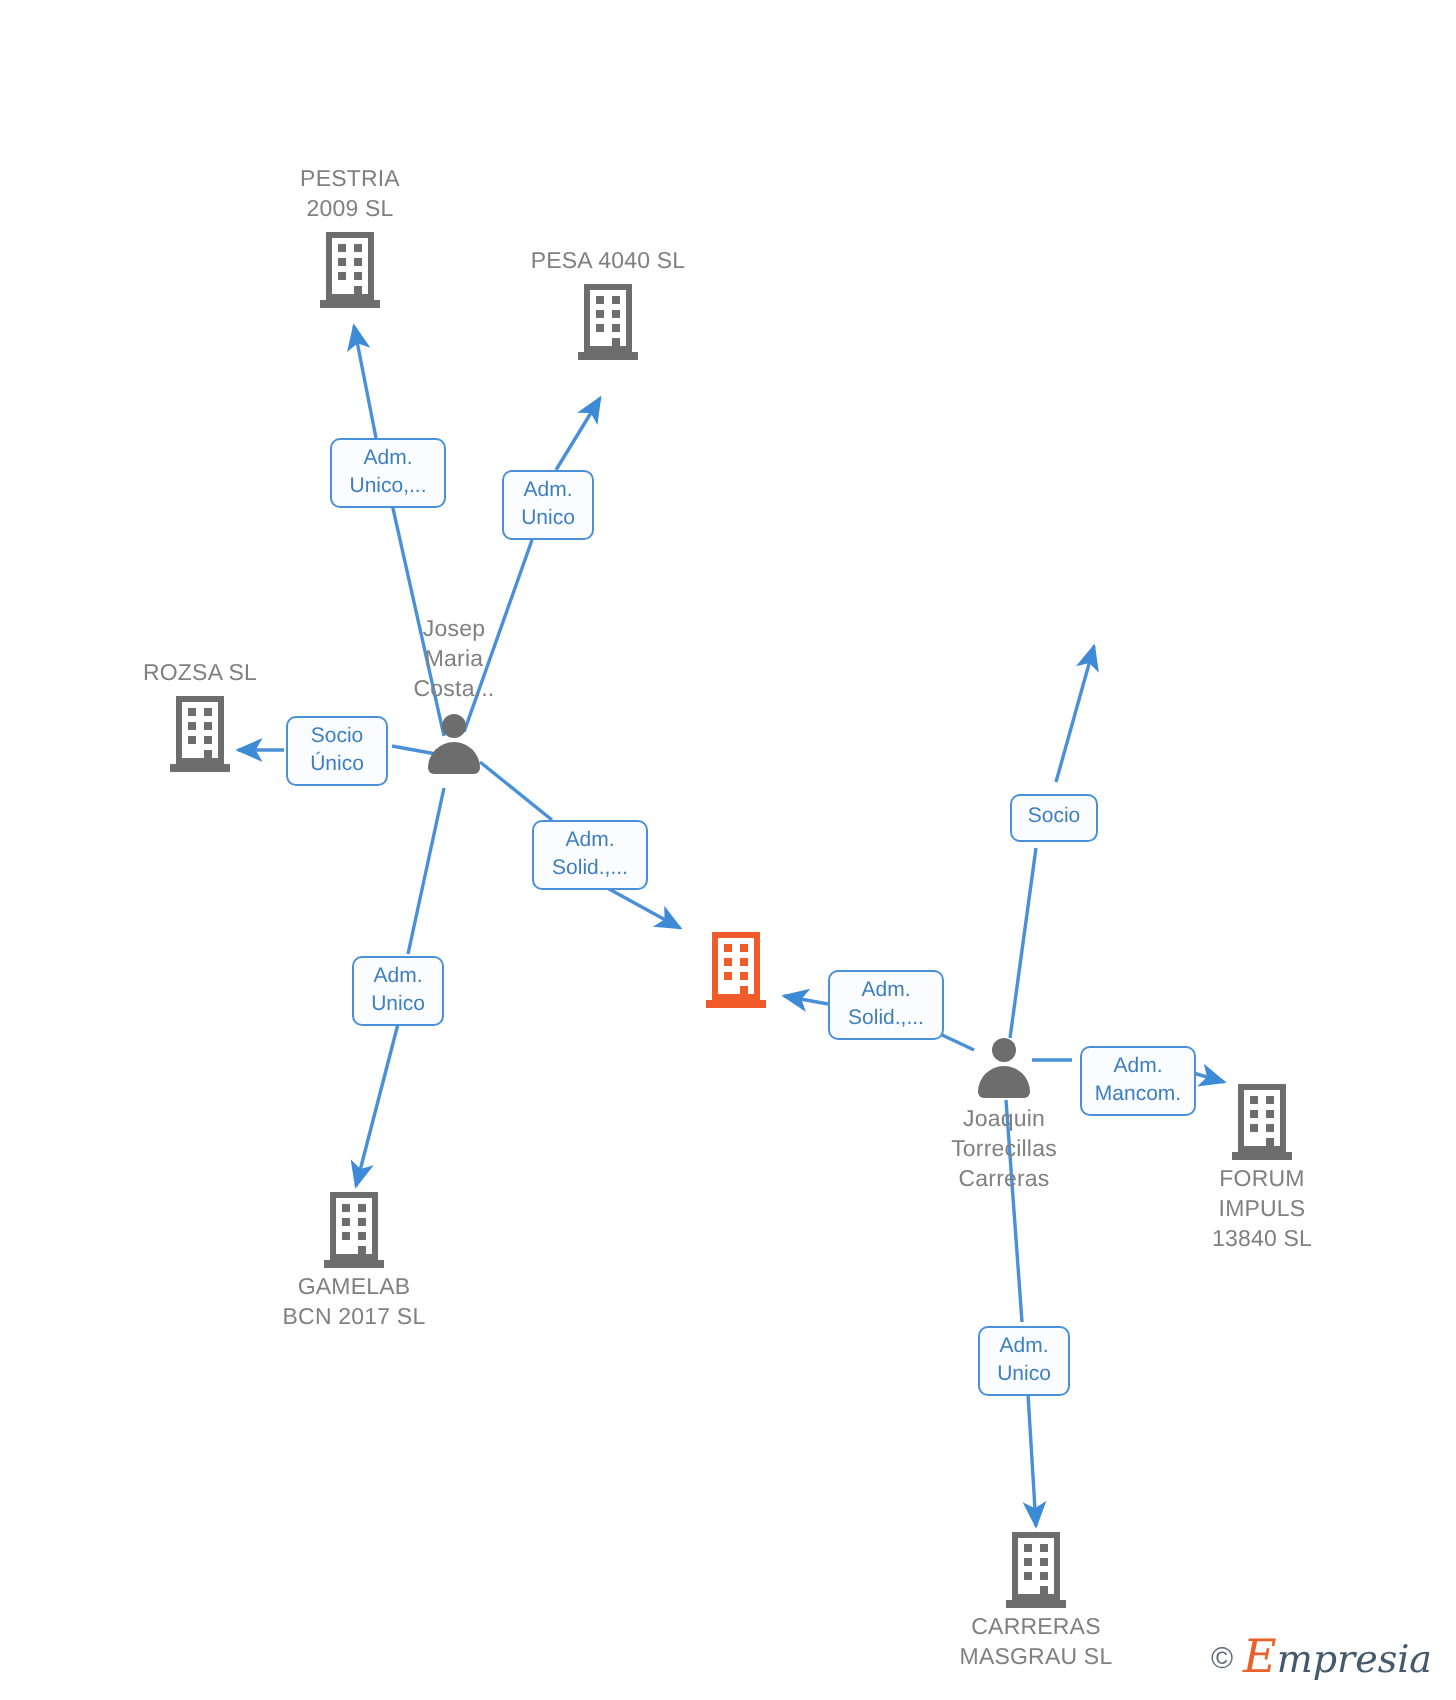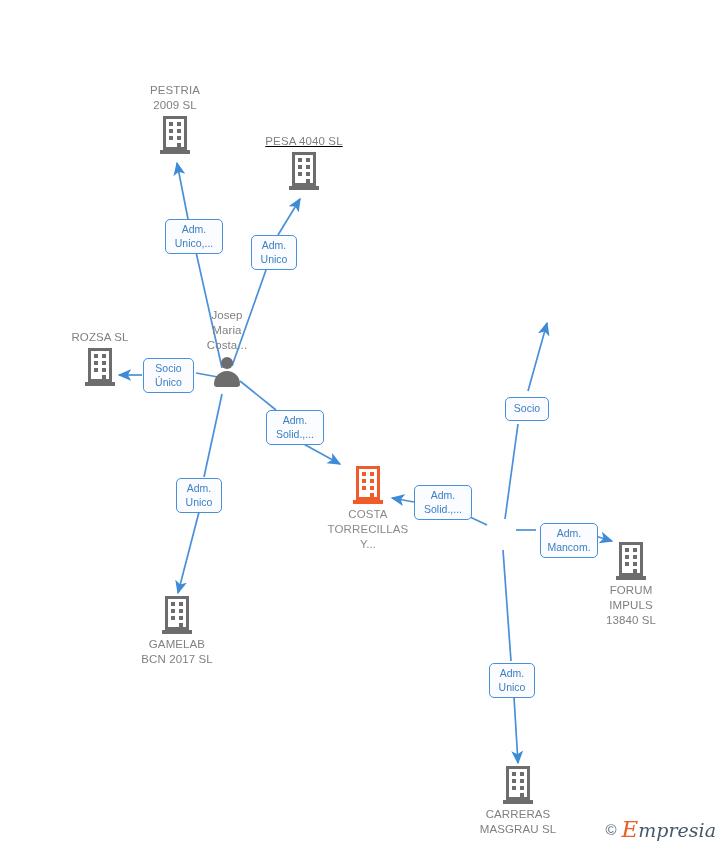--- a/index.html
+++ b/index.html
@@ -110,21 +110,21 @@
         <div class="win" style="left:17px;top:6px;"></div>
       <div class="win" style="left:9px;top:13px;"></div>
         <div class="win" style="left:17px;top:13px;"></div>
       <div class="win" style="left:9px;top:20px;"></div>
         <div class="win" style="left:17px;top:20px;"></div>
       <div class="win" style="left:17px;top:27px;"></div>
       <div class="base"></div>
     </div>
   </div>
 
-  <div class="node caption-top" style="left:252px;top:98px;width:104px;text-decoration:underline;">
+  <div class="node caption-top" style="left:252px;top:88px;width:104px;">
     <div class="caption">PESA 4040 SL</div>
     <div class="bld" style="--c:#6d6d6d;">
       <div class="tower"></div>
       <div class="win" style="left:9px;top:6px;"></div>
         <div class="win" style="left:17px;top:6px;"></div>
       <div class="win" style="left:9px;top:13px;"></div>
         <div class="win" style="left:17px;top:13px;"></div>
       <div class="win" style="left:9px;top:20px;"></div>
         <div class="win" style="left:17px;top:20px;"></div>
       <div class="win" style="left:17px;top:27px;"></div>
@@ -163,25 +163,31 @@
       <div class="tower"></div>
       <div class="win" style="left:9px;top:6px;"></div>
         <div class="win" style="left:17px;top:6px;"></div>
       <div class="win" style="left:9px;top:13px;"></div>
         <div class="win" style="left:17px;top:13px;"></div>
       <div class="win" style="left:9px;top:20px;"></div>
         <div class="win" style="left:17px;top:20px;"></div>
       <div class="win" style="left:17px;top:27px;"></div>
       <div class="base"></div>
     </div>
-    <div class="caption">COSTA
-TORRECILLAS
-Y...</div>
-  </div>
-
+  </div>
+
+  <div class="node caption-bottom" style="left:461px;top:482px;width:82px;">
+    <div class="person">
+      <div class="head"></div>
+        <div class="body"></div>
+    </div>
+    <div class="caption">Joaquin
+Torrecillas
+Carreras</div>
+  </div>
 
   <div class="node caption-bottom" style="left:592px;top:506px;width:78px;">
     <div class="bld" style="--c:#6d6d6d;">
       <div class="tower"></div>
       <div class="win" style="left:9px;top:6px;"></div>
         <div class="win" style="left:17px;top:6px;"></div>
       <div class="win" style="left:9px;top:13px;"></div>
         <div class="win" style="left:17px;top:13px;"></div>
       <div class="win" style="left:9px;top:20px;"></div>
         <div class="win" style="left:17px;top:20px;"></div>

